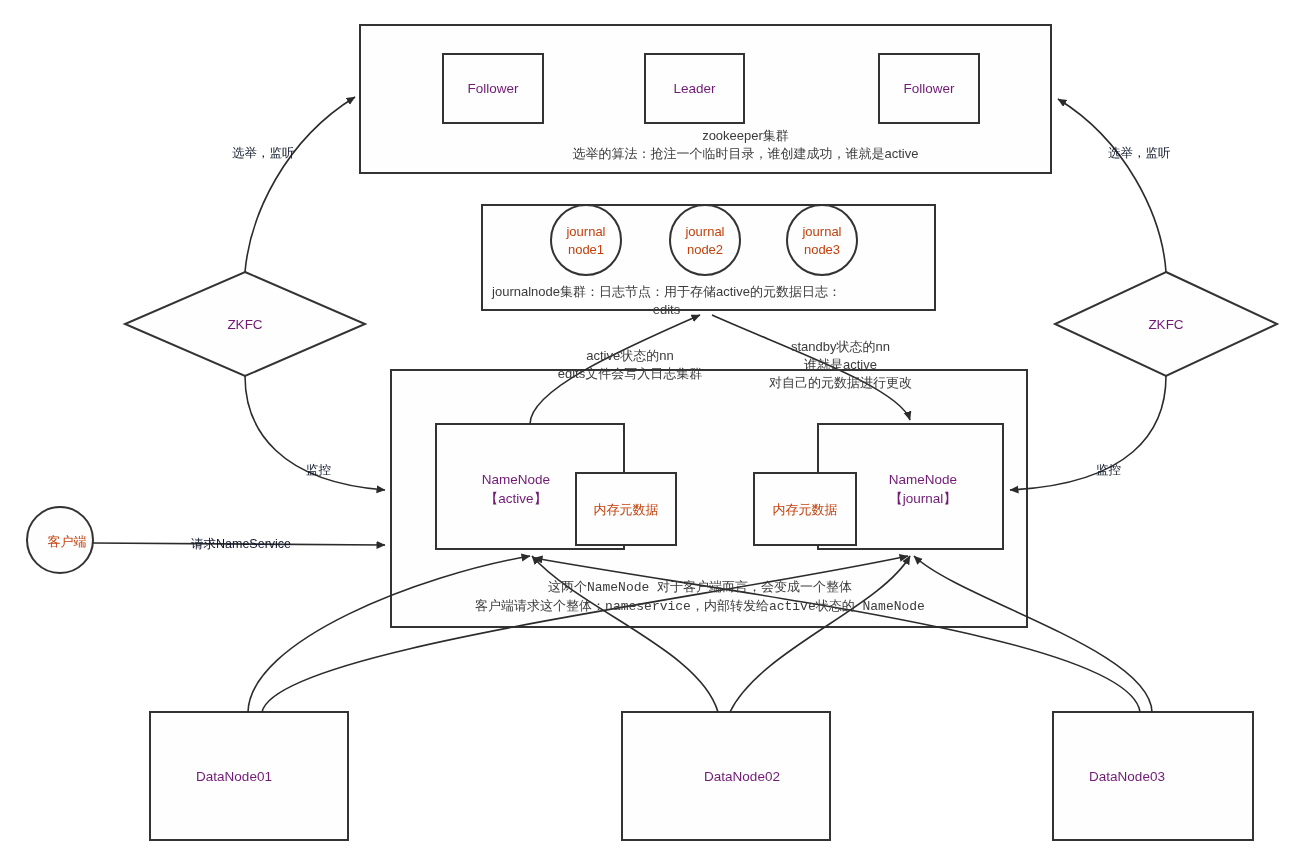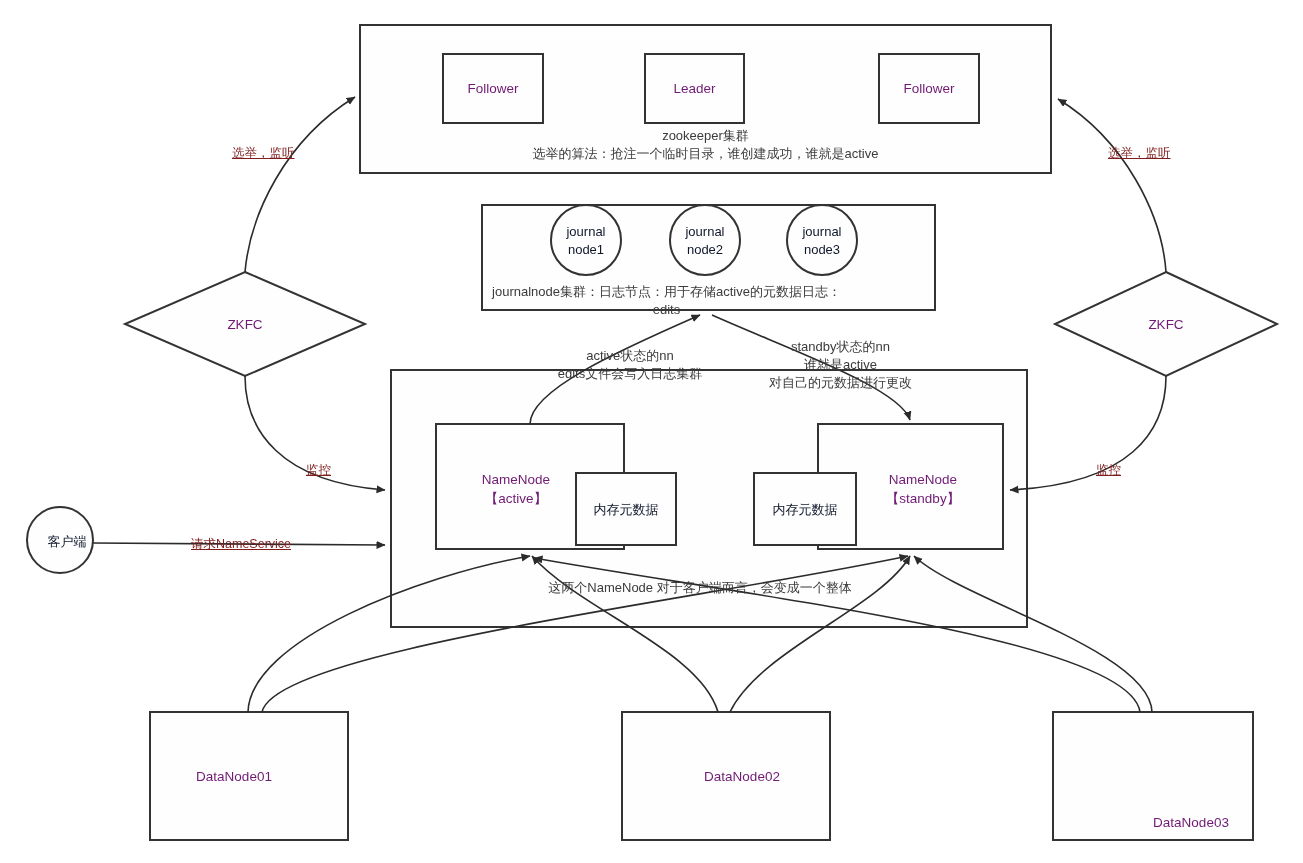--- a/index.html
+++ b/index.html
@@ -27,43 +27,42 @@
     stroke: #333333;
     stroke-width: 2;
   }
   .edge {
     fill: none;
     stroke: #2b2b2b;
     stroke-width: 1.6;
   }
   .lbl {
     position: absolute;
-    color: #0f172a;
+    color: #c2410c;
     font-size: 13px;
     line-height: 17px;
     white-space: nowrap;
     text-align: center;
     pointer-events: none;
   }
   .lbl.node-text { font-size: 13.5px; color: #701a75; }
   .lbl.cn { font-size: 13px; }
   .center-block {
     position: absolute;
     text-align: center;
     color: #3b3b3b;
     font-size: 13px;
     line-height: 18px;
   }
   .edge-label {
     position: absolute;
     background: rgba(255,255,255,0.0);
-    color: #7f1d1d;
+    color: #0f172a;
     font-size: 12.5px;
     white-space: nowrap;
-    text-decoration: underline;
   }
 </style>
 </head>
 <body>
 
 <div id="canvas">
 
   <svg class="layer" viewBox="0 0 1303 863">
     <defs>
       <marker id="arrow" markerWidth="10" markerHeight="10" refX="8.5" refY="4" orient="auto" markerUnits="userSpaceOnUse">
@@ -122,21 +121,21 @@
 
     <path class="edge" d="M1140,712 C1130,640 760,598 534,558" marker-end="url(#arrow)"></path>
 
     <path class="edge" d="M1152,712 C1150,650 960,600 914,556" marker-end="url(#arrow)"></path>
   </svg>
 
   <div class="lbl node-text" style="left:443px; top:80px; width:100px;">Follower</div>
   <div class="lbl node-text" style="left:645px; top:80px; width:99px;">Leader</div>
   <div class="lbl node-text" style="left:879px; top:80px; width:100px;">Follower</div>
 
-  <div class="center-block" style="left:360px; top:127px; width:691px;">
+  <div class="center-block" style="left:360px; top:127px; width:691px;padding-left:40px;">
     <div>zookeeper集群</div>
     <div>选举的算法：抢注一个临时目录，谁创建成功，谁就是active</div>
   </div>
 
   <div class="lbl cn" style="left:551px; top:223px; width:70px; line-height:18px;">
     <div>journal</div>
     <div>node1</div>
   </div>
   <div class="lbl cn" style="left:670px; top:223px; width:70px; line-height:18px;">
     <div>journal</div>
@@ -172,27 +171,28 @@
   </div>
 
   <div class="lbl node-text" style="left:436px; top:470px; width:160px; line-height:19px;">
     <div>NameNode</div>
     <div>【active】</div>
   </div>
   <div class="lbl cn" style="left:576px; top:501px; width:100px;">内存元数据</div>
 
   <div class="lbl node-text" style="left:843px; top:470px; width:160px; line-height:19px;">
     <div>NameNode</div>
-    <div>【standby】</div>
+    <div>【journal】</div>
   </div>
   <div class="lbl cn" style="left:754px; top:501px; width:102px;">内存元数据</div>
 
   <div class="lbl cn" style="left:27px; top:533px; width:80px;">客户端</div>
 
-  <div class="center-block" style="left:430px; top:578px; width:540px; line-height:19px;">
+  <div class="center-block" style="left:430px; top:578px; width:540px; line-height:19px;font-family:Liberation Mono, monospace;">
     <div>这两个NameNode 对于客户端而言，会变成一个整体</div>
+    <div>客户端请求这个整体：nameservice，内部转发给active状态的 NameNode</div>
   </div>
 
   <div class="lbl node-text" style="left:150px; top:768px; width:168px;">DataNode01</div>
   <div class="lbl node-text" style="left:622px; top:768px; width:240px;">DataNode02</div>
-  <div class="lbl node-text" style="left:1079px; top:768px; width:224px;margin-top:46px;">DataNode03</div>
+  <div class="lbl node-text" style="left:1015px; top:768px; width:224px;">DataNode03</div>
 
 </div>
 
 </body></html>

